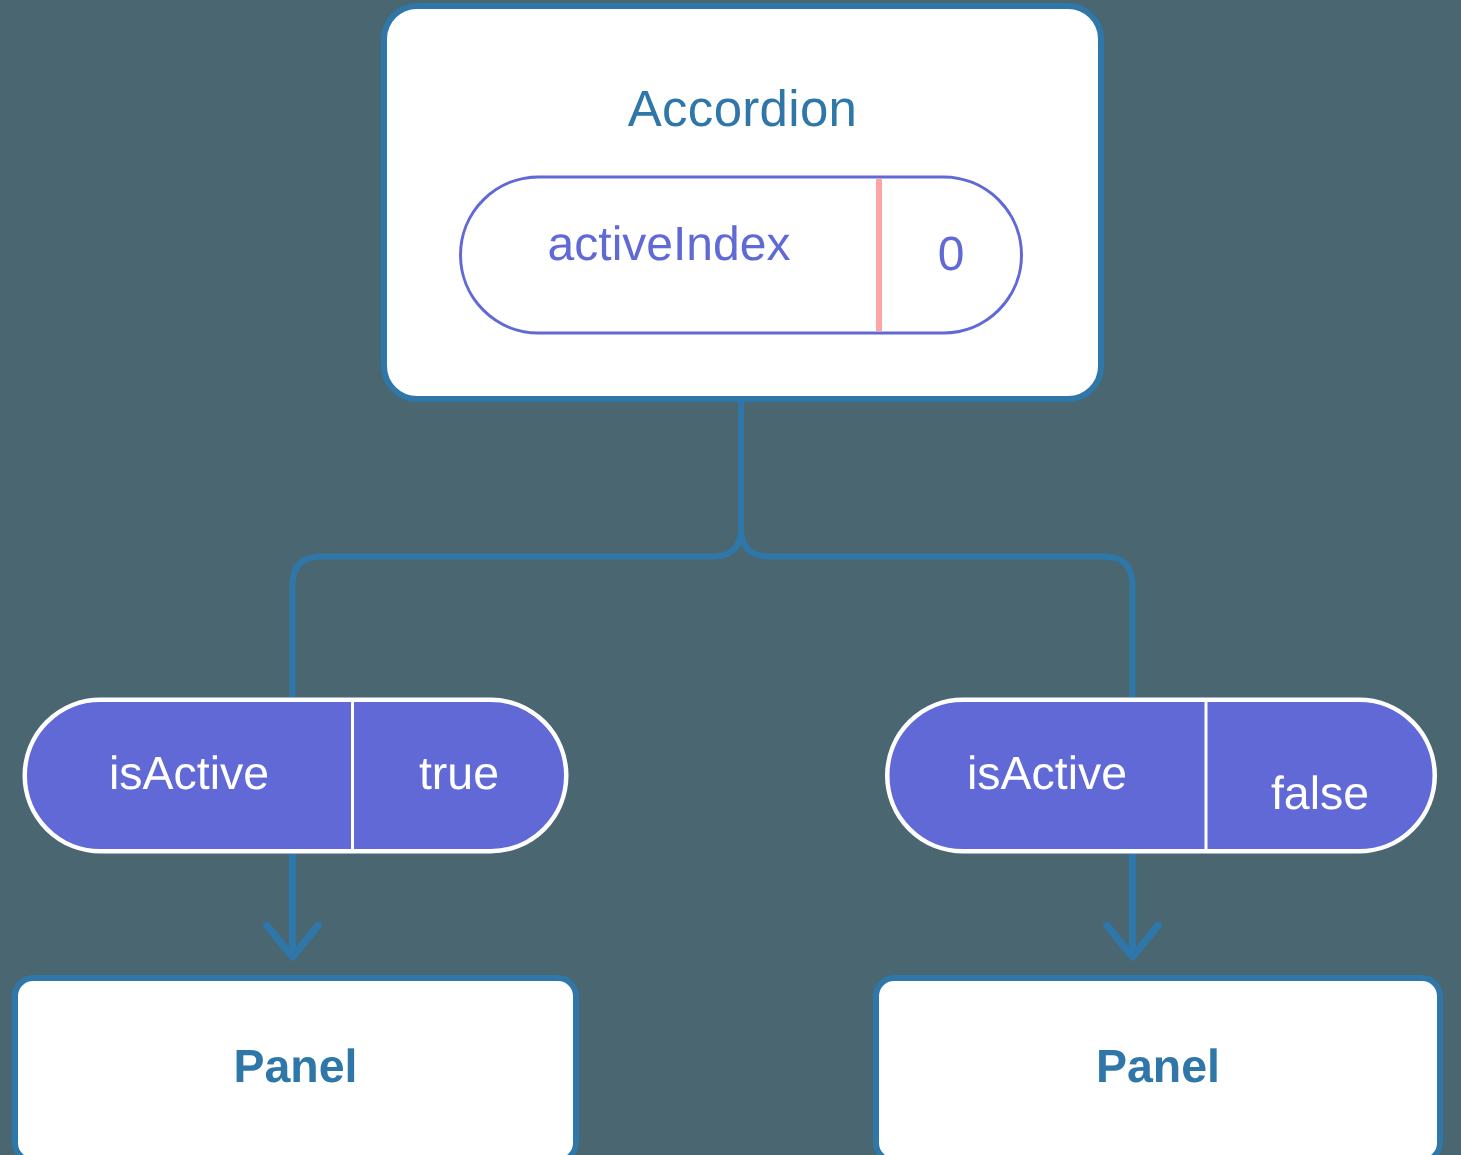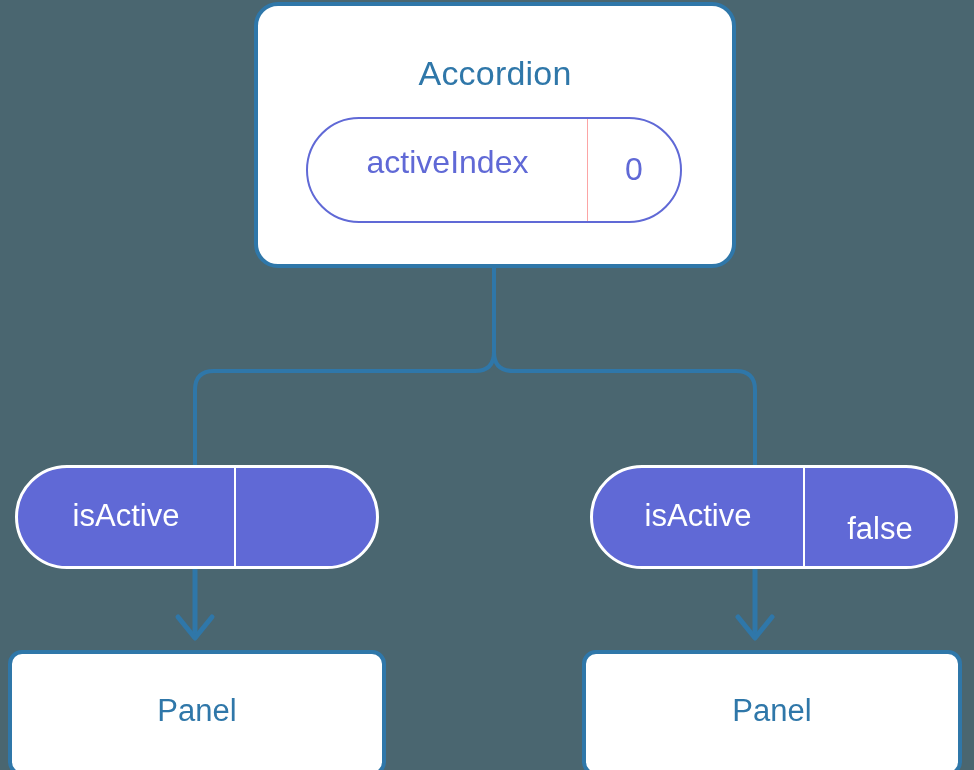--- a/index.html
+++ b/index.html
@@ -66,21 +66,21 @@
     box-sizing: border-box;
     display: flex;
     align-items: center;
     justify-content: center;
   }
   #panel-left  { left: 8px;   top: 650px; width: 378px; height: 126px; }
   #panel-right { left: 582px; top: 650px; width: 380px; height: 126px; }
   .panel-label {
     color: #2f77a9;
     font-size: 31px;
-    font-weight: 400;
+    font-weight: 700;
     line-height: 1;
     margin-top: -6px;
     white-space: nowrap;
   }
 
   
   .pill {
     position: absolute;
     z-index: 3;
     display: flex;
@@ -105,21 +105,21 @@
     top: 117px;
     width: 376px;
     height: 106px;
     border: 2px solid #6069d6;
     background: transparent;
   }
   #pill-activeindex .pill-key {
     width: 280px;
     color: #6069d6;
     font-size: 32px;
-    border-right: 1px solid #fca5a5;
+    border-right: 4px solid #fca5a5;
     padding-bottom: 16px;
   }
   #pill-activeindex .pill-val {
     flex: 1;
     color: #6069d6;
     font-size: 32px;
     padding-bottom: 3px;
   }
 
   
@@ -178,20 +178,21 @@
     <div class="card-title">Accordion</div>
   </div>
 
   <div class="pill" id="pill-activeindex">
     <div class="pill-key">activeIndex</div>
     <div class="pill-val">0</div>
   </div>
 
   <div class="pill pill-filled" id="pill-left">
     <div class="pill-key">isActive</div>
+    <div class="pill-val">true</div>
   </div>
 
   <div class="panel-card" id="panel-left">
     <div class="panel-label">Panel</div>
   </div>
 
   <div class="pill pill-filled" id="pill-right">
     <div class="pill-key">isActive</div>
     <div class="pill-val">false</div>
   </div>

